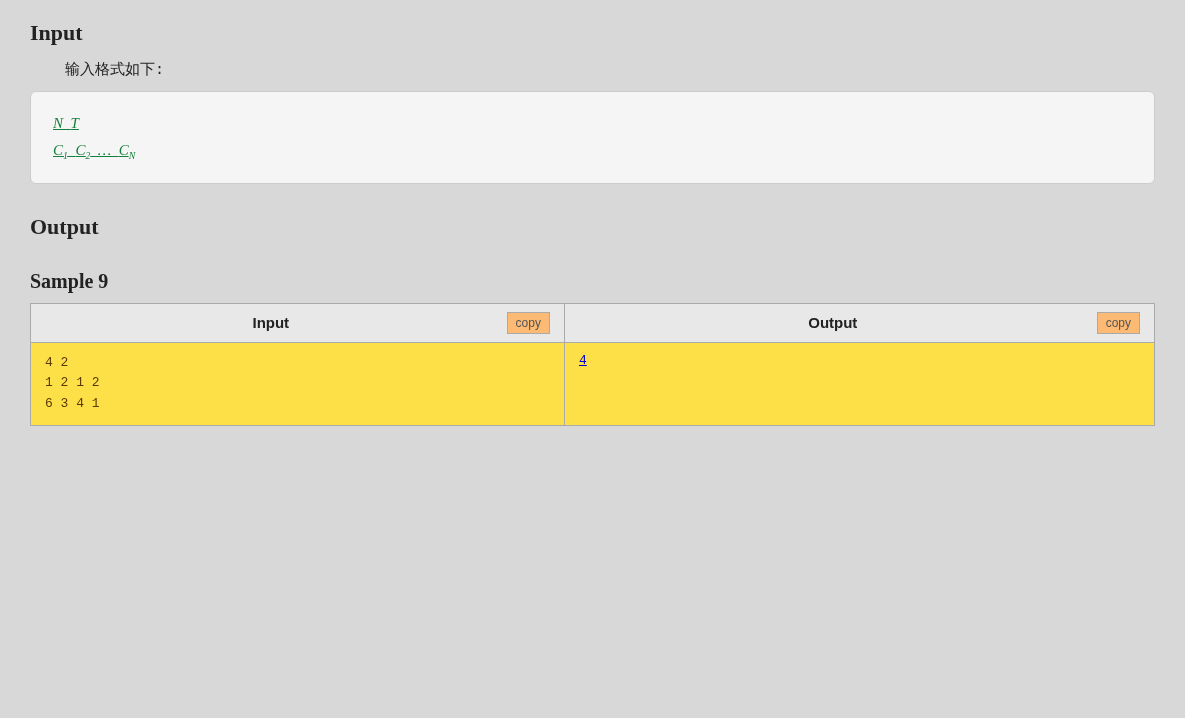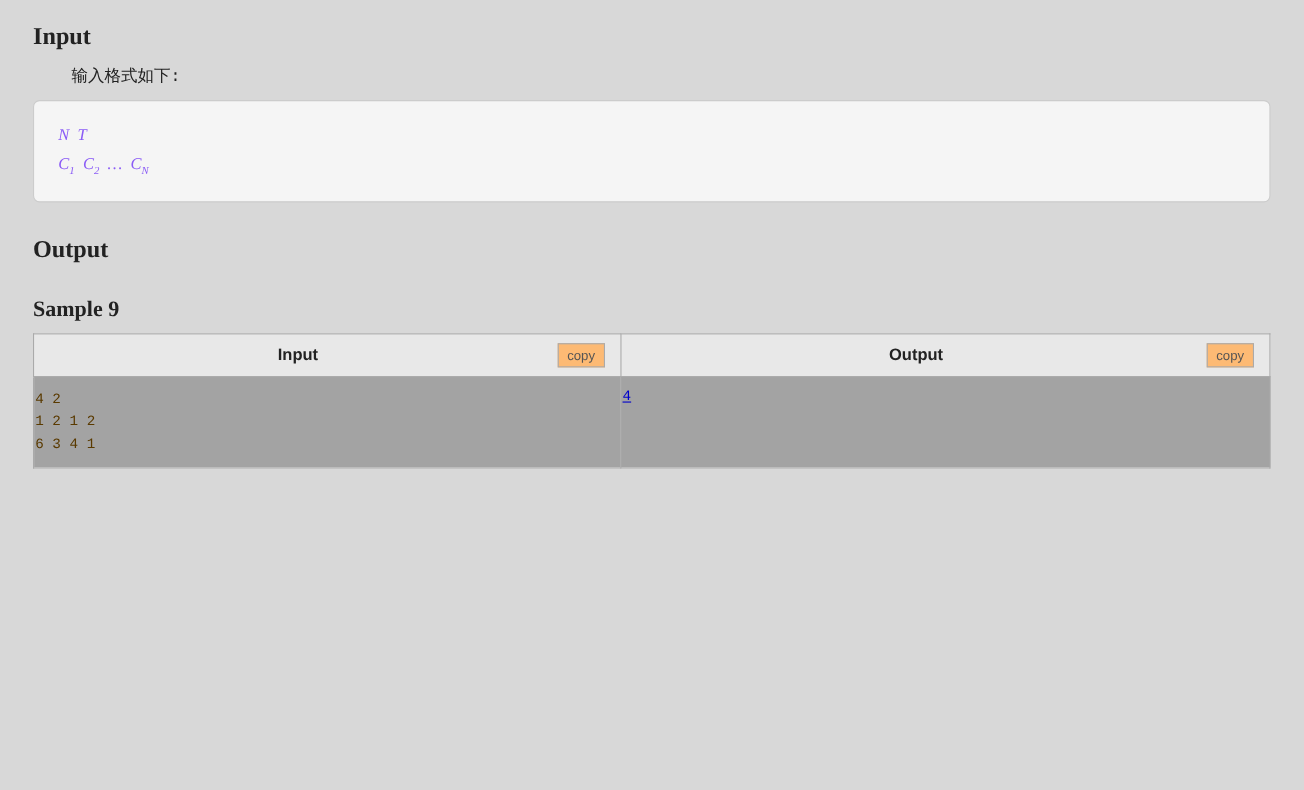--- a/index.html
+++ b/index.html
@@ -35,21 +35,22 @@
     .input-format-box {
       background-color: #f5f5f5;
       border: 1px solid #ccc;
       border-radius: 6px;
       padding: 18px 22px;
       margin-bottom: 30px;
       font-style: italic;
       font-family: 'Times New Roman', serif;
       font-size: 15px;
       line-height: 1.8;
-      color: #8b5cf6;
+      color: #15803d;
+      text-decoration: underline;
     }
 
     .input-format-box .line {
       display: block;
     }
 
     sub {
       font-size: 0.65em;
     }
 
@@ -80,25 +81,25 @@
       border: 1px solid #aaa;
       padding: 8px 14px;
       font-weight: bold;
       font-family: Arial, sans-serif;
       font-size: 15px;
       text-align: center;
     }
 
     .sample-table td {
       border: 1px solid #aaa;
-      padding: 10px 1px;
+      padding: 10px 14px;
       vertical-align: top;
       font-family: 'Courier New', monospace;
       font-size: 13px;
-      background-color: #a3a3a3;
+      background-color: #fde047;
     }
 
     .copy-btn {
       border: 1px solid #aaa;
       background: #fdba74;
       color: #555;
       font-size: 12px;
       padding: 3px 8px;
       cursor: pointer;
       float: right;

